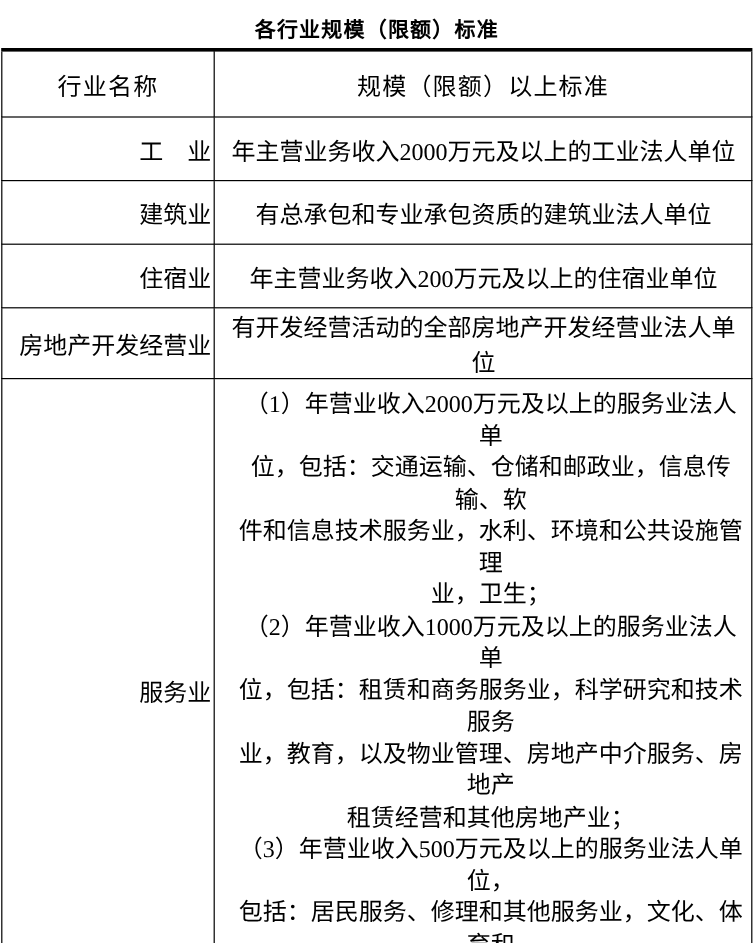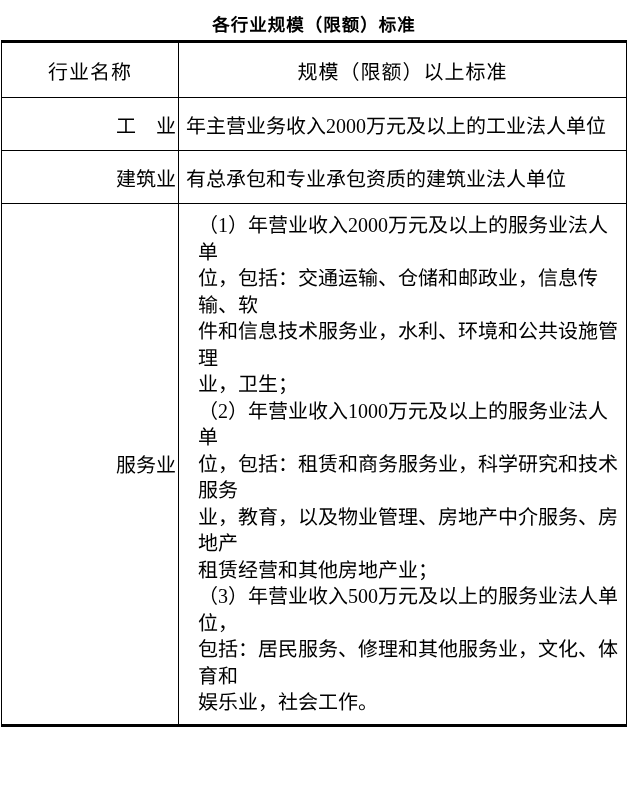--- a/index.html
+++ b/index.html
@@ -41,21 +41,21 @@
     vertical-align: middle;
   }
   .std-table .col1 { width: 174px; }
   .std-table th { height: 52px; text-align: center; letter-spacing: 1px; }
   .std-table td { height: 52px; }
   td.industry {
     text-align: right;
     padding: 0 2px;
   }
   td.standard {
-    text-align: left;
+    text-align: center;
     padding: 0 6px 0 7px;
   }
   td.service-cell {
     height: auto;
     padding: 8px 6px 8px 19px;
     line-height: 26.5px;
   }
   td.service-cell .line {
     white-space: normal;
   }
@@ -76,20 +76,28 @@
     <tbody>
       <tr>
         <td class="col1 industry">工　业</td>
         <td class="standard">年主营业务收入2000万元及以上的工业法人单位</td>
       </tr>
       <tr>
         <td class="col1 industry">建筑业</td>
         <td class="standard">有总承包和专业承包资质的建筑业法人单位</td>
       </tr>
       <tr>
+        <td class="col1 industry">住宿业</td>
+        <td class="standard">年主营业务收入200万元及以上的住宿业单位</td>
+      </tr>
+      <tr>
+        <td class="col1 industry">房地产开发经营业</td>
+        <td class="standard">有开发经营活动的全部房地产开发经营业法人单位</td>
+      </tr>
+      <tr>
         <td class="col1 industry">服务业</td>
         <td class="standard service-cell">
           <div class="line">（1）年营业收入2000万元及以上的服务业法人单</div>
           <div class="line">位，包括：交通运输、仓储和邮政业，信息传输、软</div>
           <div class="line">件和信息技术服务业，水利、环境和公共设施管理</div>
           <div class="line">业，卫生；</div>
           <div class="line">（2）年营业收入1000万元及以上的服务业法人单</div>
           <div class="line">位，包括：租赁和商务服务业，科学研究和技术服务</div>
           <div class="line">业，教育，以及物业管理、房地产中介服务、房地产</div>
           <div class="line">租赁经营和其他房地产业；</div>

